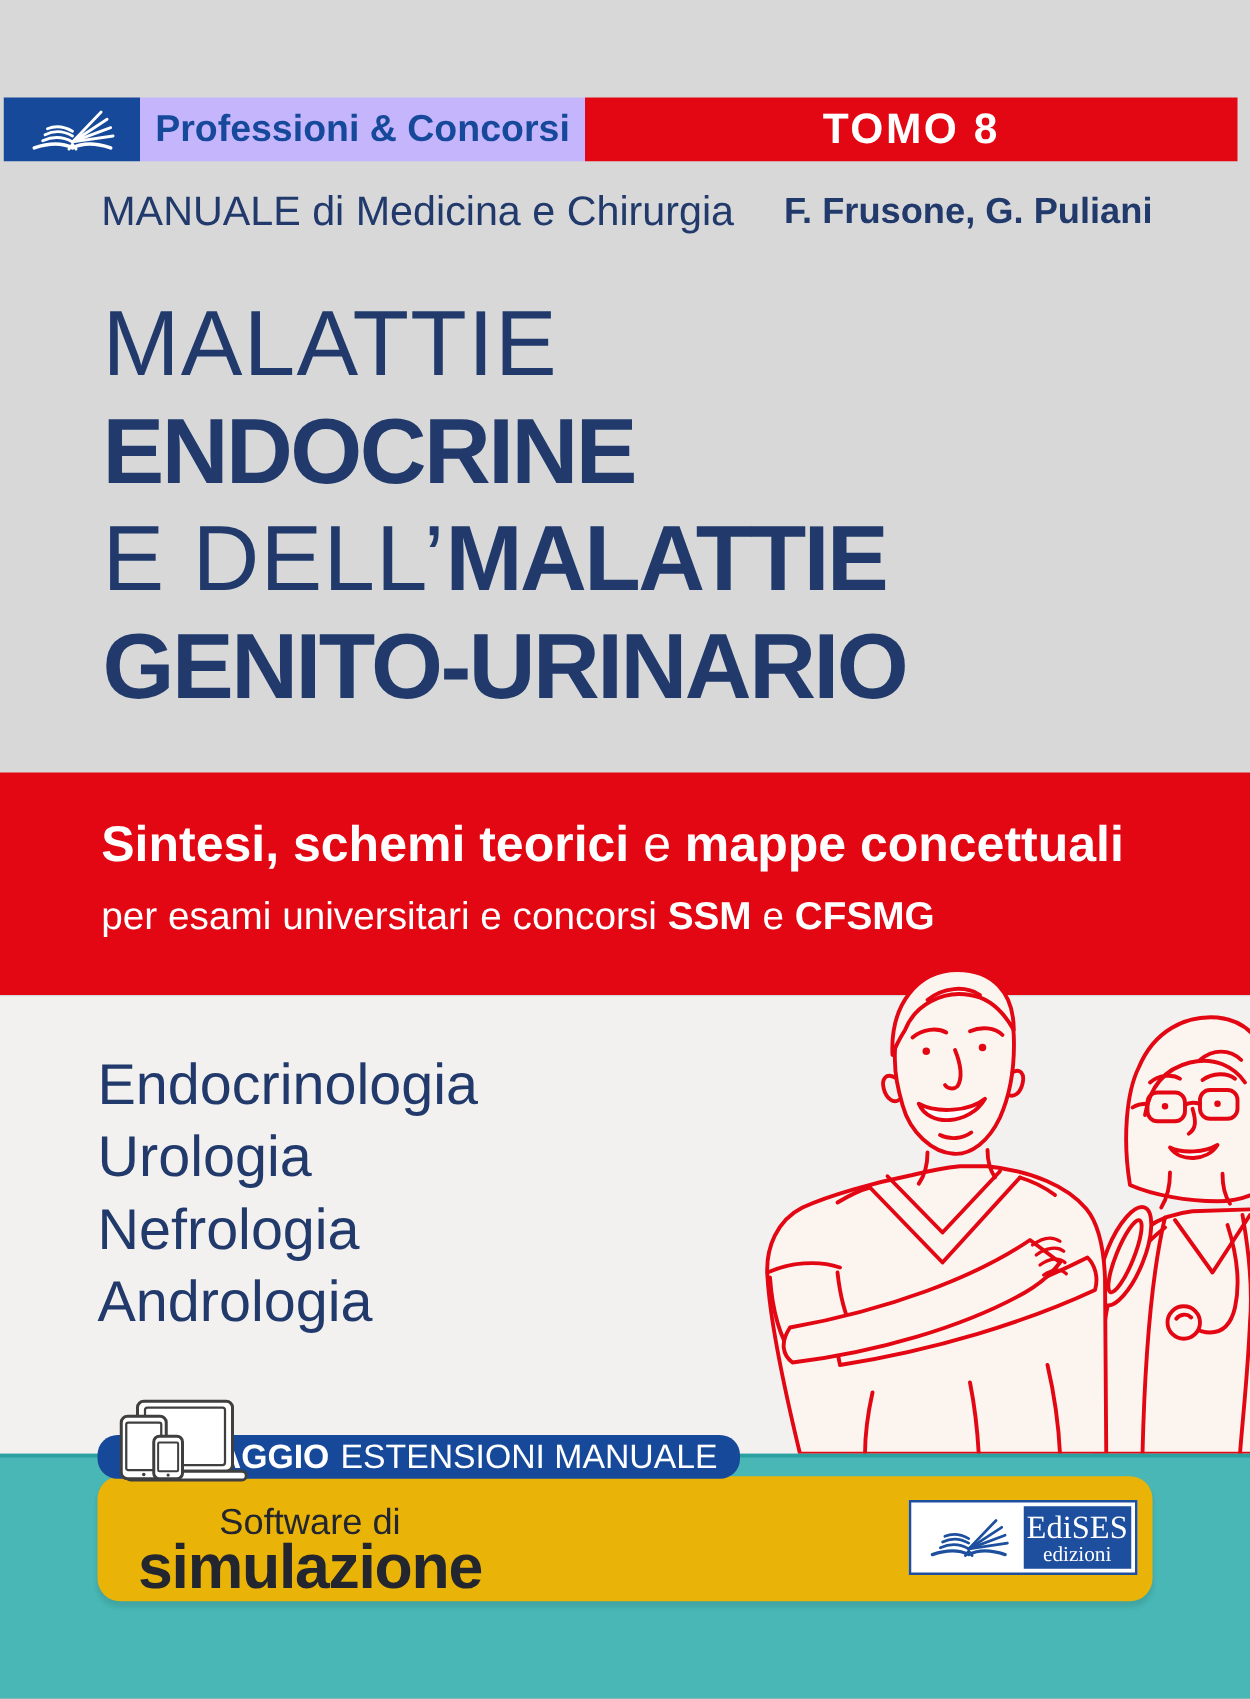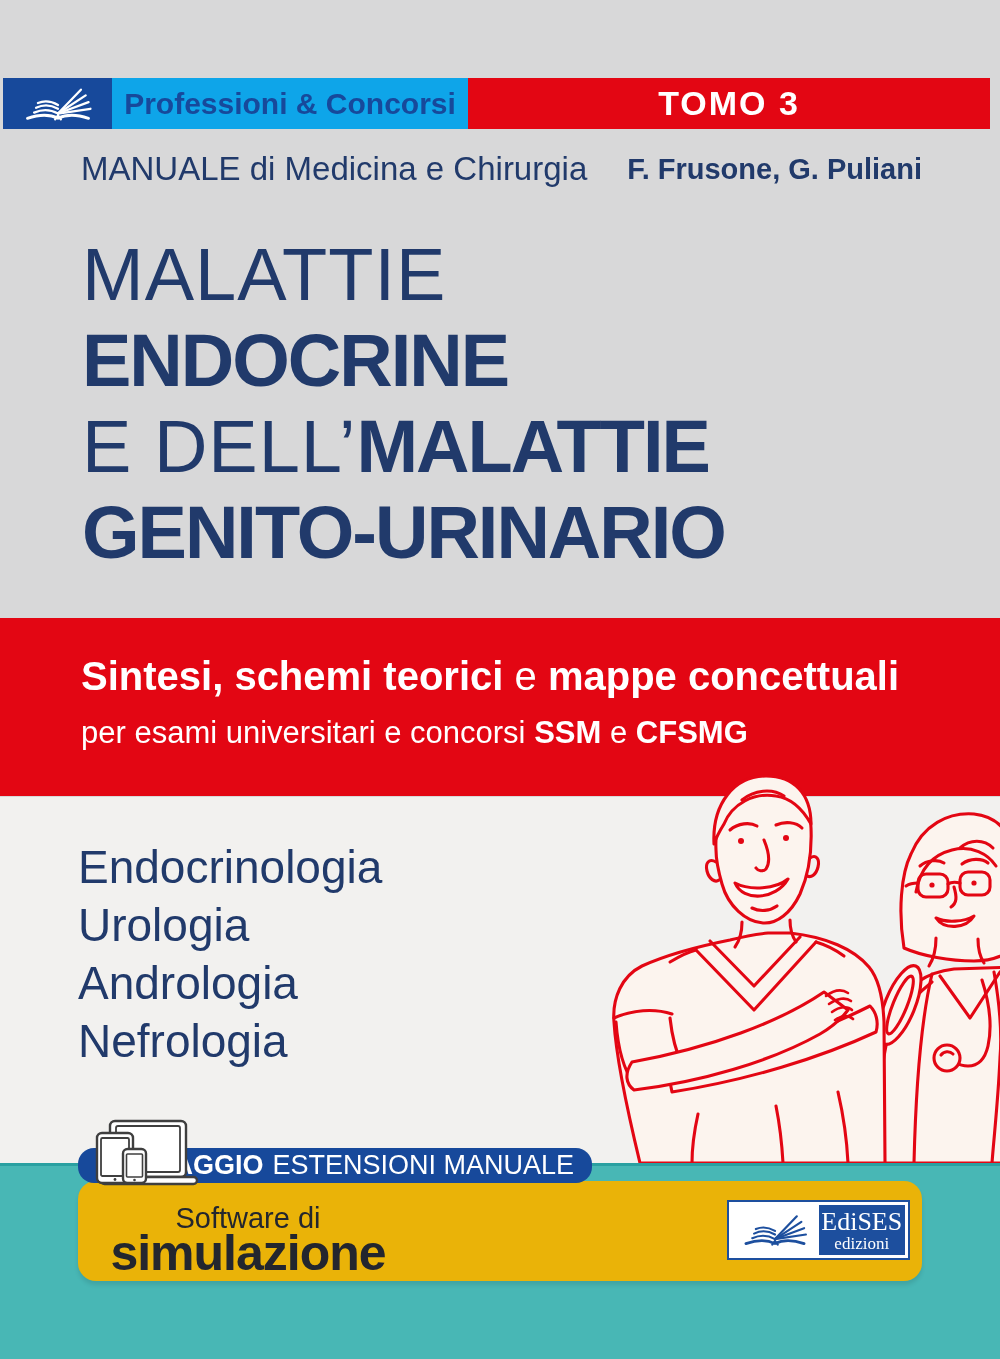--- a/index.html
+++ b/index.html
@@ -10,21 +10,21 @@
 
   
   .sec-light{ position:absolute; left:0; top:797px; width:1000px; height:366px; background:#f2f1ef; z-index:0;}
   .sec-teal { position:absolute; left:0; top:1163px; width:1000px; height:196px; background:#48b7b5;
               border-top:3px solid #2aa0a1; z-index:3;}
 
   
   .hdr{ position:absolute; left:0; top:78px; width:1000px; height:51px; z-index:2; display:flex;}
   .hdr-square{ position:absolute; left:3px; top:0; width:109px; height:51px; background:#17499b;
                display:flex; align-items:center; justify-content:center;}
-  .hdr-white{ position:absolute; left:112px; top:0; width:356px; height:51px; background:#0ea5e9;
+  .hdr-white{ position:absolute; left:112px; top:0; width:356px; height:51px; background:#c4b5fd;
               display:flex; align-items:center; justify-content:center;}
   .hdr-brand{ color:#17499b; font-size:30px; font-weight:700; letter-spacing:0; }
   .hdr-red{ position:absolute; left:468px; top:0; width:522px; height:51px; background:#e30613;
             display:flex; align-items:center; justify-content:center;}
   .hdr-tomo{ color:#fff; font-size:34px; font-weight:700; letter-spacing:2px;}
 
   
   .series{ position:absolute; left:81px; top:150px; color:#213a6b; font-size:33px; z-index:2;}
   .series b{ font-weight:400; }
   .authors{ position:absolute; right:78px; top:153px; color:#213a6b; font-size:29px; font-weight:700; z-index:2;}
@@ -95,21 +95,21 @@
           <path d="M 36 32 L 65 13" stroke-width="2.4"></path>
           <path d="M 36 32 L 68 20" stroke-width="2.4"></path>
           <path d="M 36 32 L 70 27" stroke-width="2.4"></path>
         </g>
       </svg>
     </div>
     <div class="hdr-white">
       <span class="hdr-brand">Professioni &amp; Concorsi</span>
     </div>
     <div class="hdr-red">
-      <span class="hdr-tomo">TOMO 3</span>
+      <span class="hdr-tomo">TOMO 8</span>
     </div>
   </div>
 
   <div class="series">
     <b>MANUALE</b>
     <span>di</span>
     <b>Medicina</b>
     <span>e</span>
     <b>Chirurgia</b>
   </div>
@@ -132,22 +132,22 @@
       <span>per esami universitari e concorsi</span>
       <b>SSM</b>
       <span>e</span>
       <b>CFSMG</b>
     </div>
   </div>
 
   <div class="topics">
     <div>Endocrinologia</div>
     <div>Urologia</div>
+    <div>Nefrologia</div>
     <div>Andrologia</div>
-    <div>Nefrologia</div>
   </div>
 
   <svg class="figures" viewBox="0 0 420 393">
     <g fill="none" stroke="#e30613" stroke-width="3.1" stroke-linecap="round" stroke-linejoin="round">
 
       <path d="M 324 178 C 318 142 321 104 331 84 C 343 55 368 42 394 44 C 413 46 425 57 431 72 L 434 178 C 424 186 410 191 394 191 C 370 191 342 186 324 178 Z" fill="#fcf4ee"></path>
       <path d="M 336 122 C 340 99 352 85 372 80 C 392 75 408 84 416 96"></path>
       <path d="M 380 78 C 390 69 404 69 413 78"></path>
       <rect x="338" y="104" width="30" height="23" rx="8"></rect>
       <rect x="380" y="102" width="30" height="23" rx="8"></rect>

